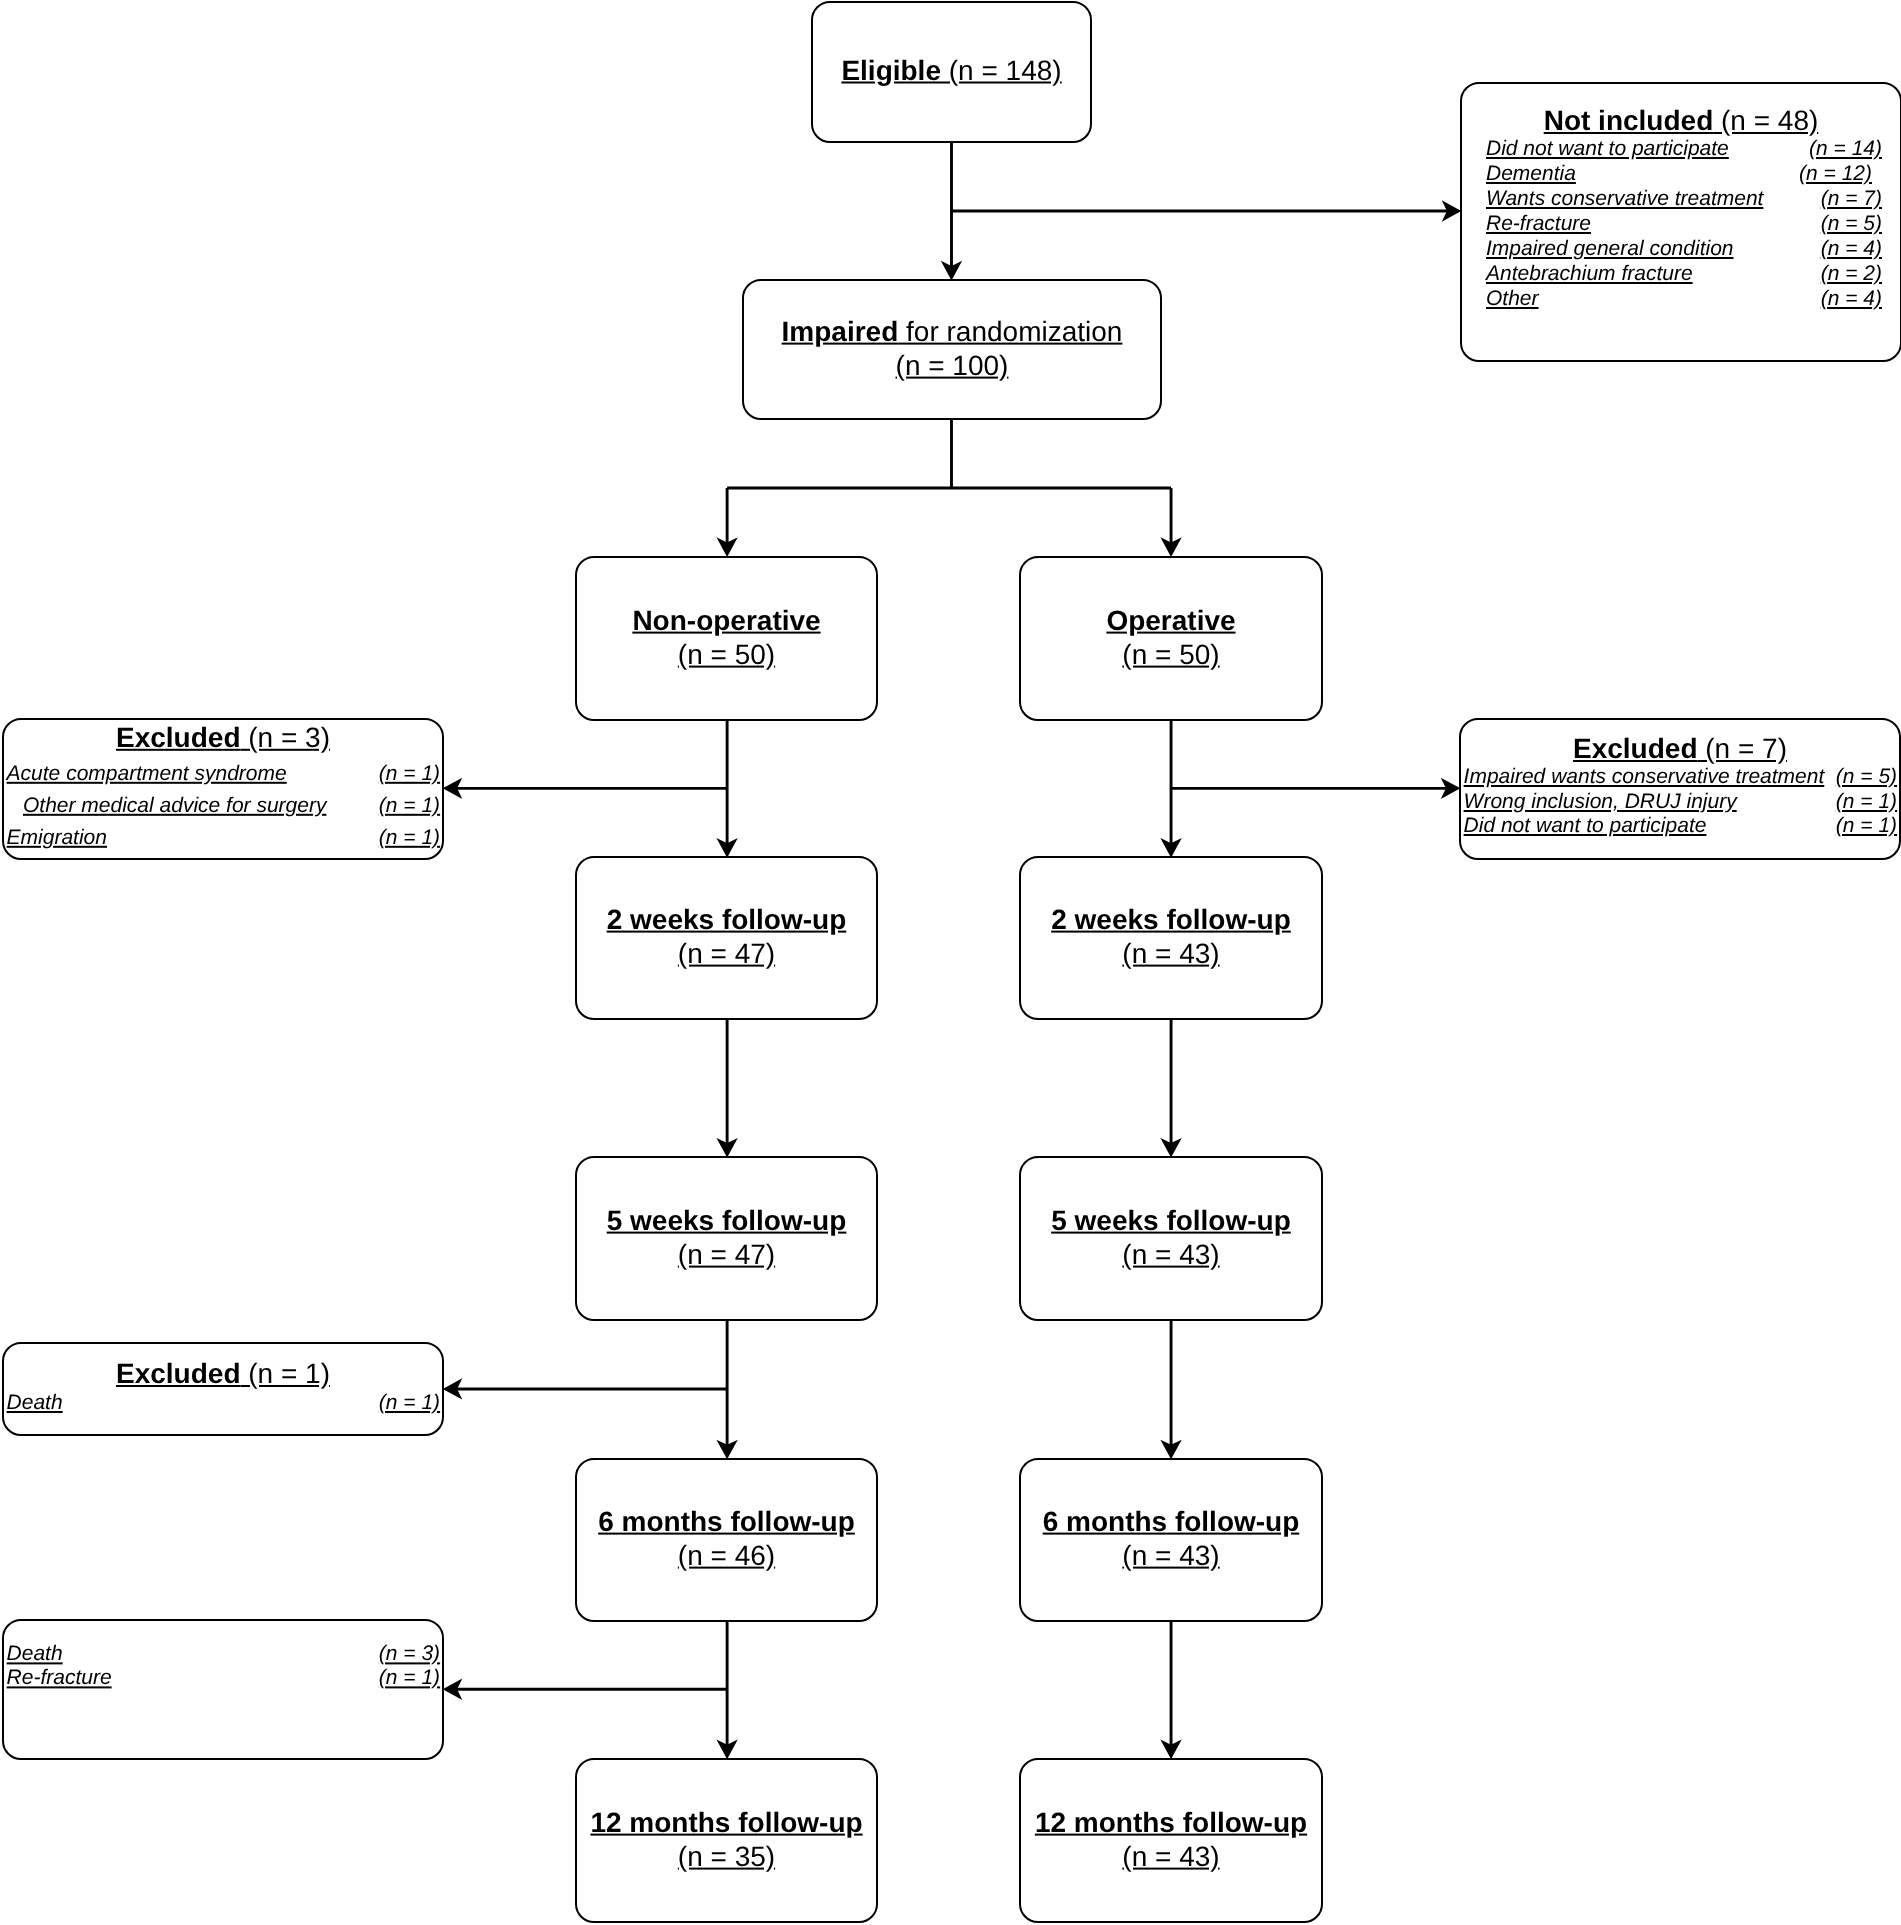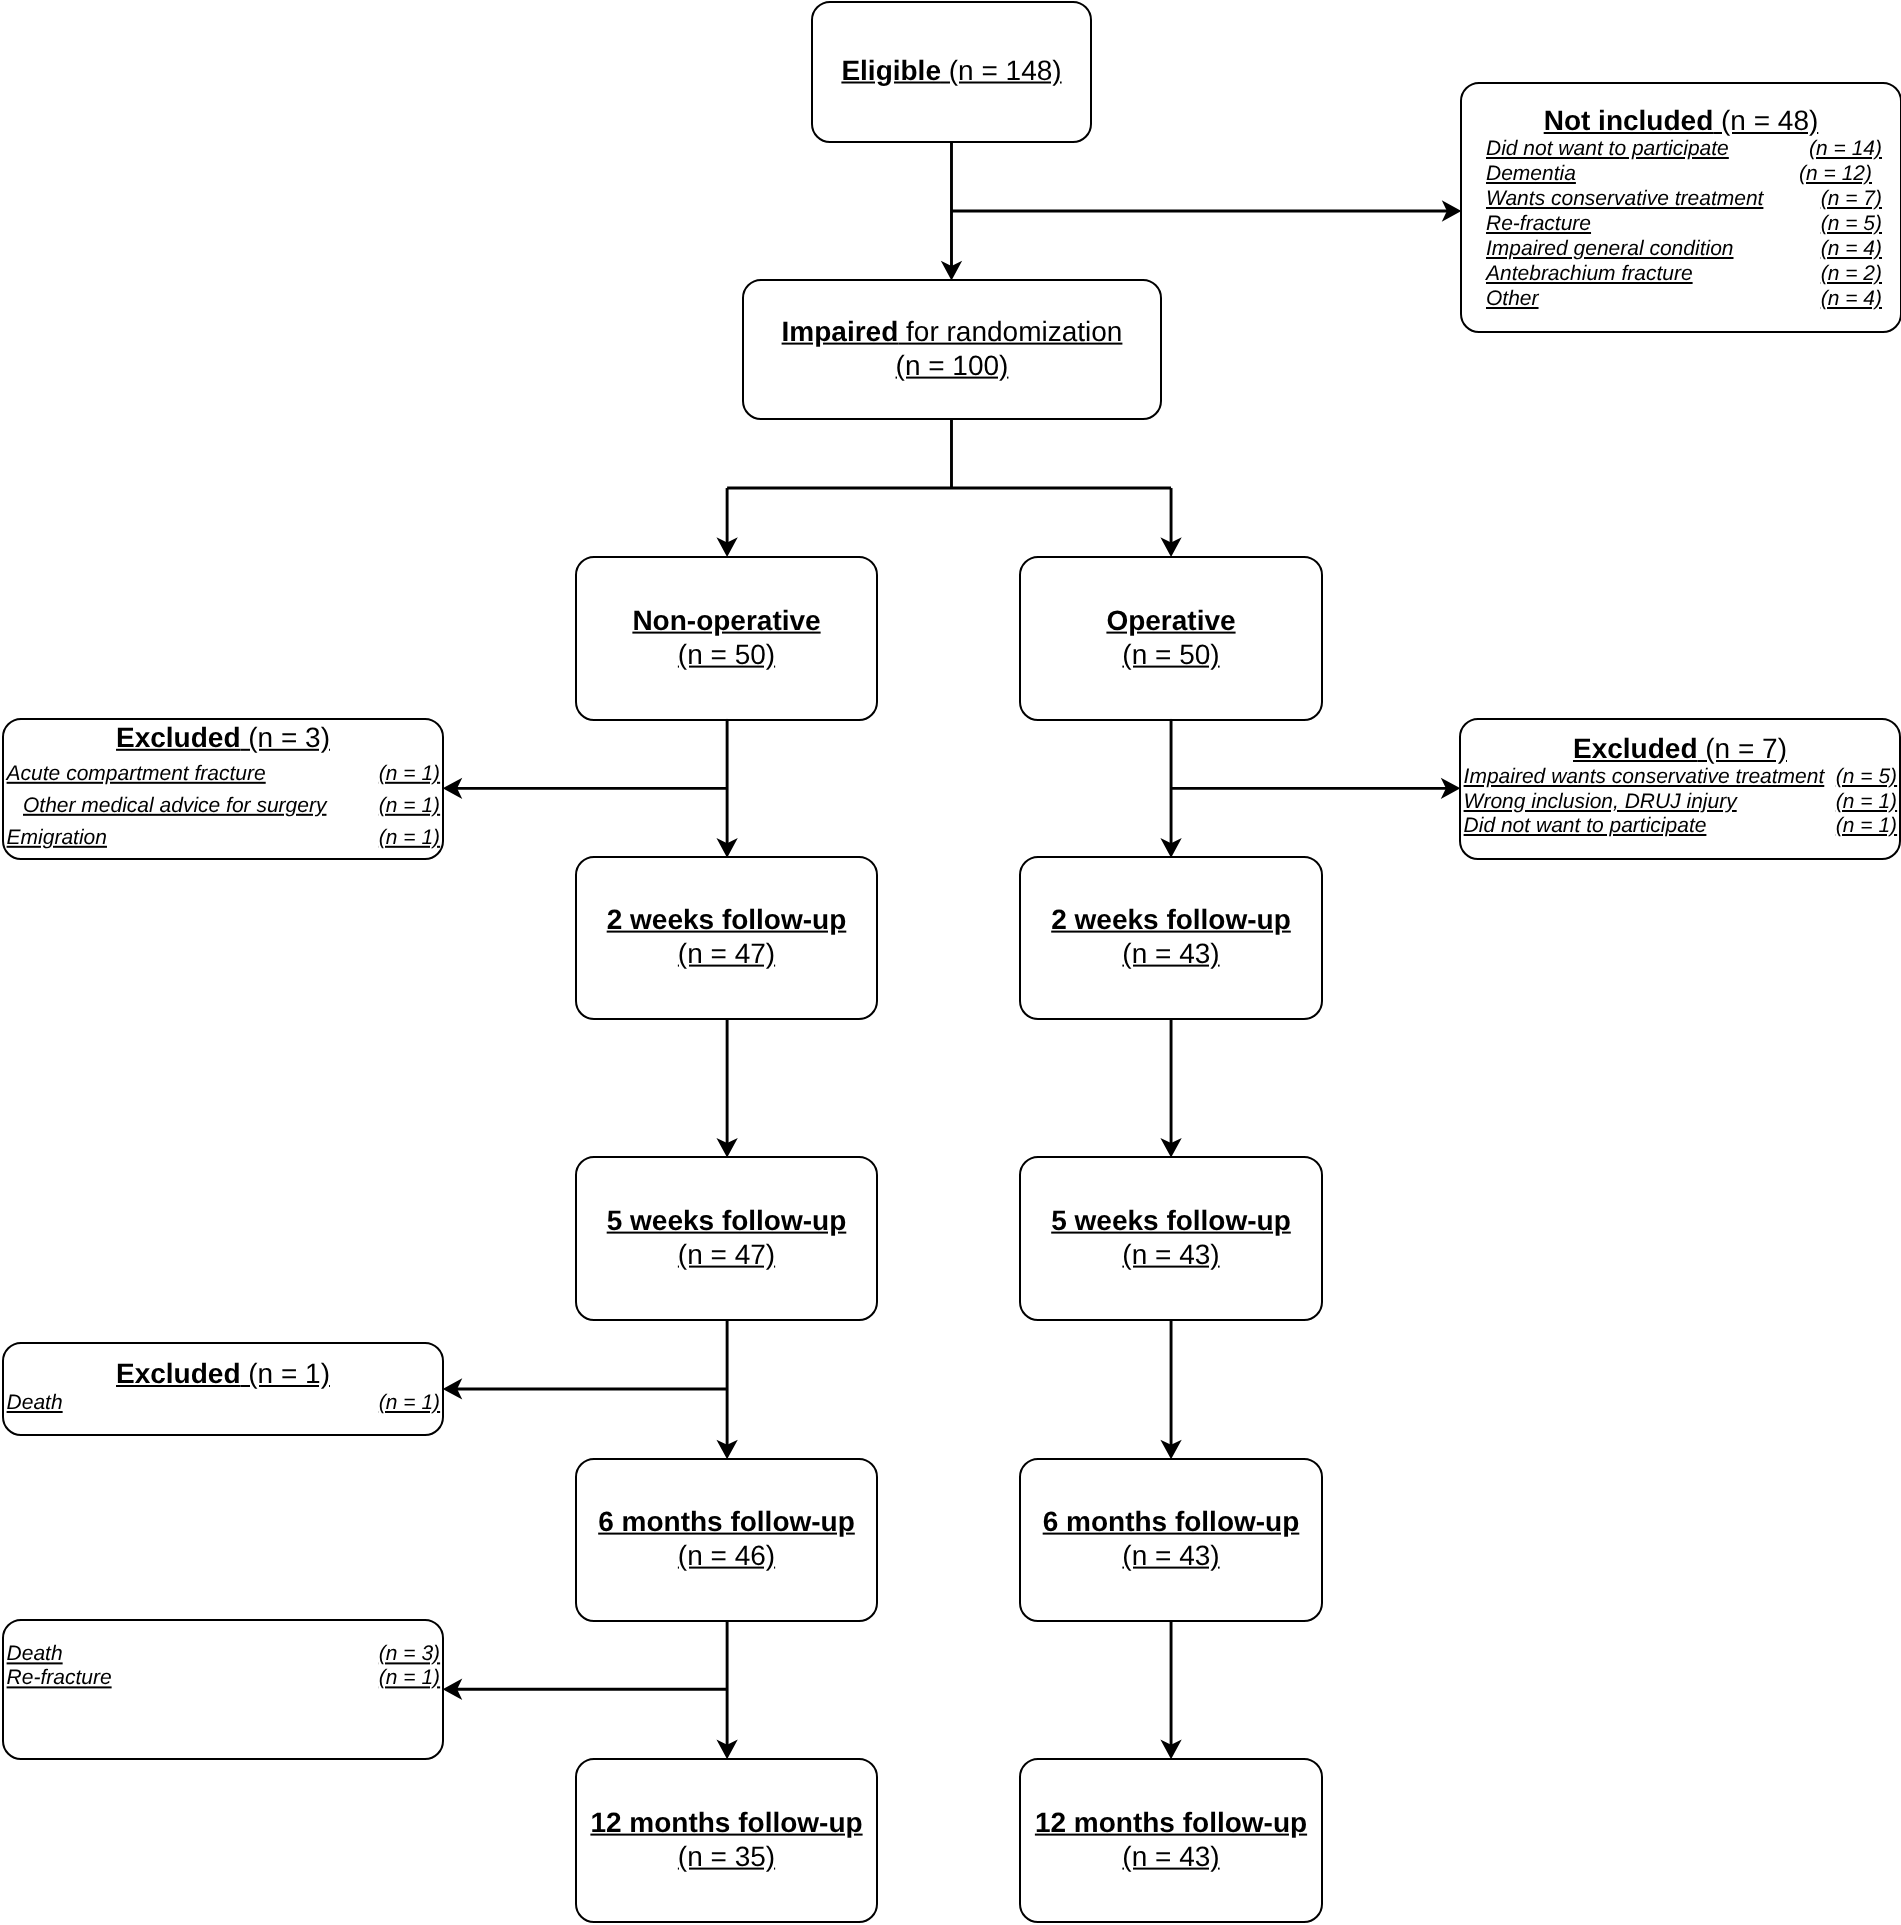--- a/index.html
+++ b/index.html
@@ -61,21 +61,21 @@
     <polygon points="456.1,1741.0 476.3,1730.0 471.0,1741.0 476.3,1752.0"></polygon>
     <path d="M 1206.8 1670.0 L 1206.8 1799.7"></path>
     <polygon points="1206.8,1813.1 1195.8,1792.9 1206.8,1798.2 1217.8,1792.9"></polygon>
   </svg>
 
 <div class="node simple" style="left:811px;top:1px;width:281px;height:142px;">
     <div class="stack" style="transform:translateY(-1.5px);line-height:32px">
       <div class="ln"><b>Eligible</b><span> (n = 148)</span></div>
     </div>
   </div>  
-    <div class="node listbox" style="left:1460px;top:82px;width:442px;height:251px;">
+    <div class="node listbox" style="left:1460px;top:82px;width:442px;height:280px;">
     <div class="stack" style="transform:translateY(22px);">
       <div class="ln hdr" style="line-height:30px"><b>Not included</b><span> (n = 48)</span></div>
       <div class="it" style="line-height:25px;padding-left:24px;padding-right:18px">
           <span>Did not want to participate</span>
           <span>(n = 14)</span>
         </div>
       <div class="it" style="line-height:25px;padding-left:24px;padding-right:28px">
           <span>Dementia</span>
           <span>(n = 12)</span>
         </div>
@@ -116,21 +116,21 @@
     <div class="node simple" style="left:1019px;top:556px;width:304px;height:165px;">
     <div class="stack" style="transform:translateY(-1.4px);line-height:34px">
       <div class="ln"><b>Operative</b></div>
       <div class="ln">(n = 50)</div>
     </div>
   </div>  
     <div class="node listbox" style="left:2.4px;top:718px;width:442px;height:142px;">
     <div class="stack" style="transform:translateY(-2.2px);">
       <div class="ln hdr" style="line-height:40px"><b>Excluded</b><span> (n = 3)</span></div>
       <div class="it" style="line-height:32px;padding-left:2.6px;padding-right:1.9px">
-          <span>Acute compartment fracture</span>
+          <span>Acute compartment syndrome</span>
           <span>(n = 1)</span>
         </div>
       <div class="it" style="line-height:32px;padding-left:19px;padding-right:1.9px">
           <span>Other medical advice for surgery</span>
           <span>(n = 1)</span>
         </div>
       <div class="it" style="line-height:32px;padding-left:2.6px;padding-right:1.9px">
           <span>Emigration</span>
           <span>(n = 1)</span>
         </div>

